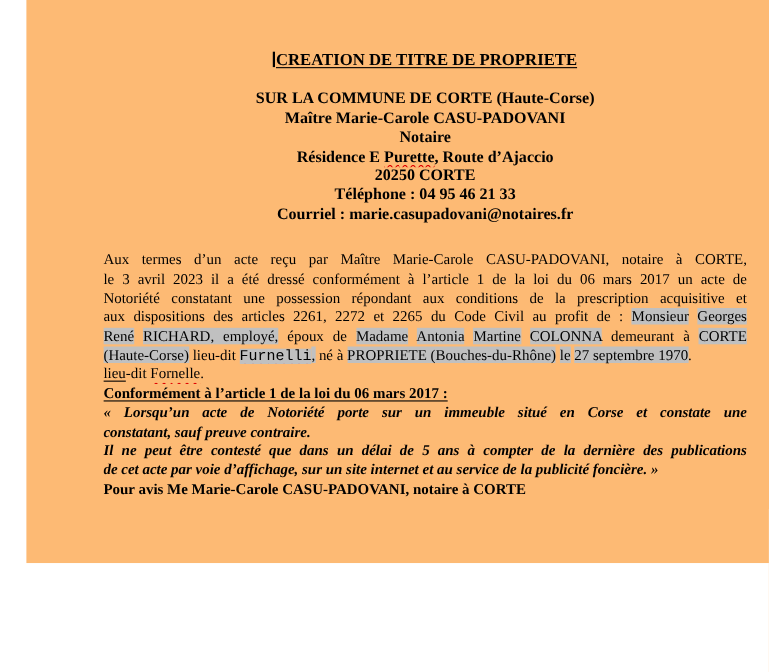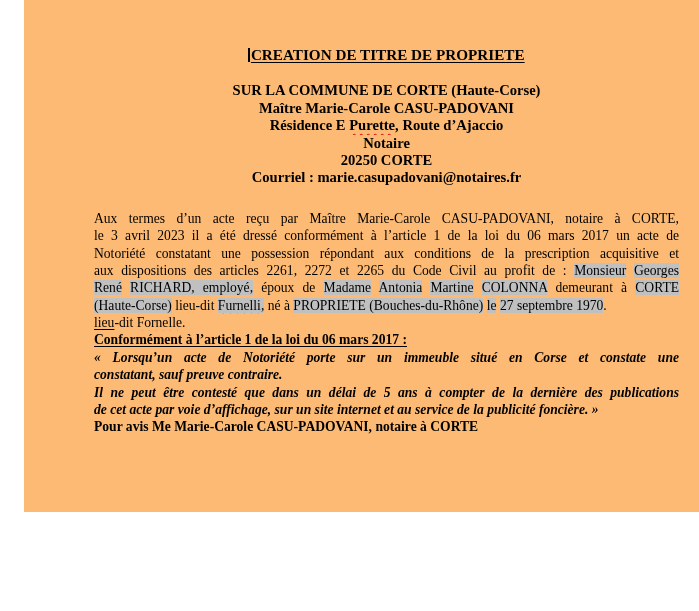--- a/index.html
+++ b/index.html
@@ -32,21 +32,21 @@
   .i{font-style:italic;}
   .u{text-decoration:underline;text-decoration-thickness:1px;text-underline-offset:2px;}
   .hl{background:#c0c0c0;}
   .sp{
     text-decoration-line:underline;
     text-decoration-style:wavy;
     text-decoration-color:#e00000;
     text-decoration-thickness:1px;
     text-underline-offset:3px;
   }
-  .hl.sp{background:#c0c0c0;}
+  .hl.sp{background:#c0c0c0;font-family:Liberation Mono, monospace;}
   .gr{
     text-decoration-line:underline;
     text-decoration-style:double;
     text-decoration-color:#3a6bd8;
     text-decoration-thickness:1px;
     text-underline-offset:2px;
     text-decoration:underline;
   }
   .caret{
     display:inline-block;
@@ -57,23 +57,24 @@
   }
 </style>
 </head>
 <body>
 
 <div class="page">
   <div class="col header" id="doc-header">
       <div class="line title"><span class="caret"></span><span class="u">CREATION DE TITRE DE PROPRIETE</span></div>
       <div class="line"><span class="">SUR LA COMMUNE DE CORTE (Haute-Corse)</span></div>
       <div class="line"><span class="">Maître Marie-Carole CASU-PADOVANI</span></div>
+      <div class="line"><span class="">Notaire</span></div>
       <div class="line"><span class="">Résidence E </span><span class="sp">Purette</span><span class="">, Route d’Ajaccio</span></div>
-      <div class="line"><span class="">Notaire</span></div>
       <div class="line"><span class="">20250 CORTE</span></div>
+      <div class="line"><span class="">Téléphone : 04 95 46 21 33</span></div>
       <div class="line"><span class="">Courriel : marie.casupadovani@notaires.fr</span></div>
     </div>
   <div class="col docbody" id="doc-body">
       <div class="line justify"><span class="">Aux termes d’un acte reçu par Maître Marie-Carole CASU-PADOVANI, notaire à CORTE,</span></div>
       <div class="line justify"><span class="">le 3 avril 2023 il a été dressé conformément à l’article 1 de la loi du 06 mars 2017 un acte de</span></div>
       <div class="line justify"><span class="">Notoriété constatant une possession répondant aux conditions de la prescription acquisitive et</span></div>
       <div class="line justify"><span class="">aux dispositions des articles 2261, 2272 et 2265 du Code Civil au profit de : </span><span class="hl">Monsieur</span><span class=""> </span><span class="hl">Georges</span></div>
       <div class="line justify"><span class="hl">René</span><span class=""> </span><span class="hl">RICHARD, employé,</span><span class=""> époux de </span><span class="hl">Madame</span><span class=""> </span><span class="hl">Antonia</span><span class=""> </span><span class="hl">Martine</span><span class=""> </span><span class="hl">COLONNA</span><span class=""> demeurant à </span><span class="hl">CORTE</span></div>
       <div class="line"><span class="hl">(Haute-Corse)</span><span class=""> lieu-dit </span><span class="hl sp">Furnelli</span><span class="hl">,</span><span class=""> né à </span><span class="hl">PROPRIETE (Bouches-du-Rhône)</span><span class=""> </span><span class="hl">le</span><span class=""> </span><span class="hl"> 27 septembre 1970</span><span class="">.</span></div>
       <div class="line"><span class="gr">lieu</span><span class="">-dit </span><span class="sp">Fornelle</span><span class="">.</span></div>

